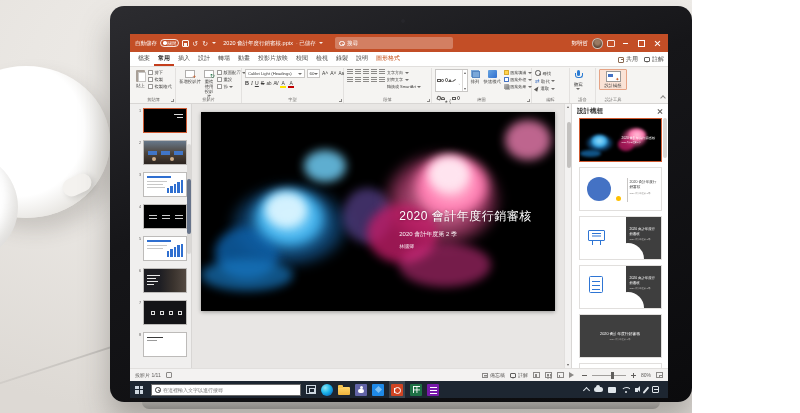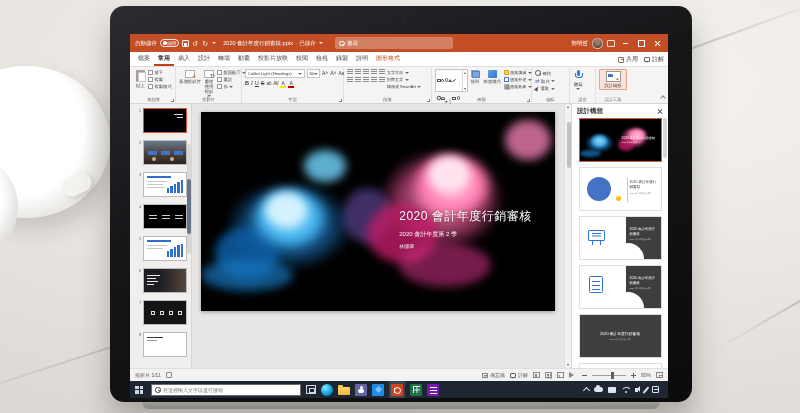--- a/index.html
+++ b/index.html
@@ -1,16 +1,16 @@
 <!DOCTYPE html>
 <html><head>
 <meta charset="utf-8">
 <style>
 *{margin:0;padding:0;box-sizing:border-box}
-.scene{position:relative;width:800px;height:413px;overflow:hidden;
+.scene{position:relative;width:692px;height:413px;overflow:hidden;
  font-family:"Liberation Sans","DejaVu Sans",sans-serif;
  background:radial-gradient(120% 90% at 70% 20%,#f6f4f1 0%,#eae7e3 55%,#ddd9d4 100%)}
 .vein{position:absolute;height:2px;background:linear-gradient(90deg,transparent,rgba(150,148,145,.45),transparent)}
 .v1{width:300px;left:540px;top:48px;transform:rotate(-20deg)}
 .v2{width:420px;left:-80px;top:340px;transform:rotate(-18deg)}
 .v3{width:200px;left:700px;top:300px;transform:rotate(-30deg)}
 
 .saucer{position:absolute;left:-58px;top:66px;width:168px;height:152px;border-radius:50%;
  background:radial-gradient(circle at 45% 42%,#ffffff 52%,#e8e6e2 72%,#d7d4d0 100%);
  box-shadow:10px 12px 20px rgba(60,55,50,.18)}

